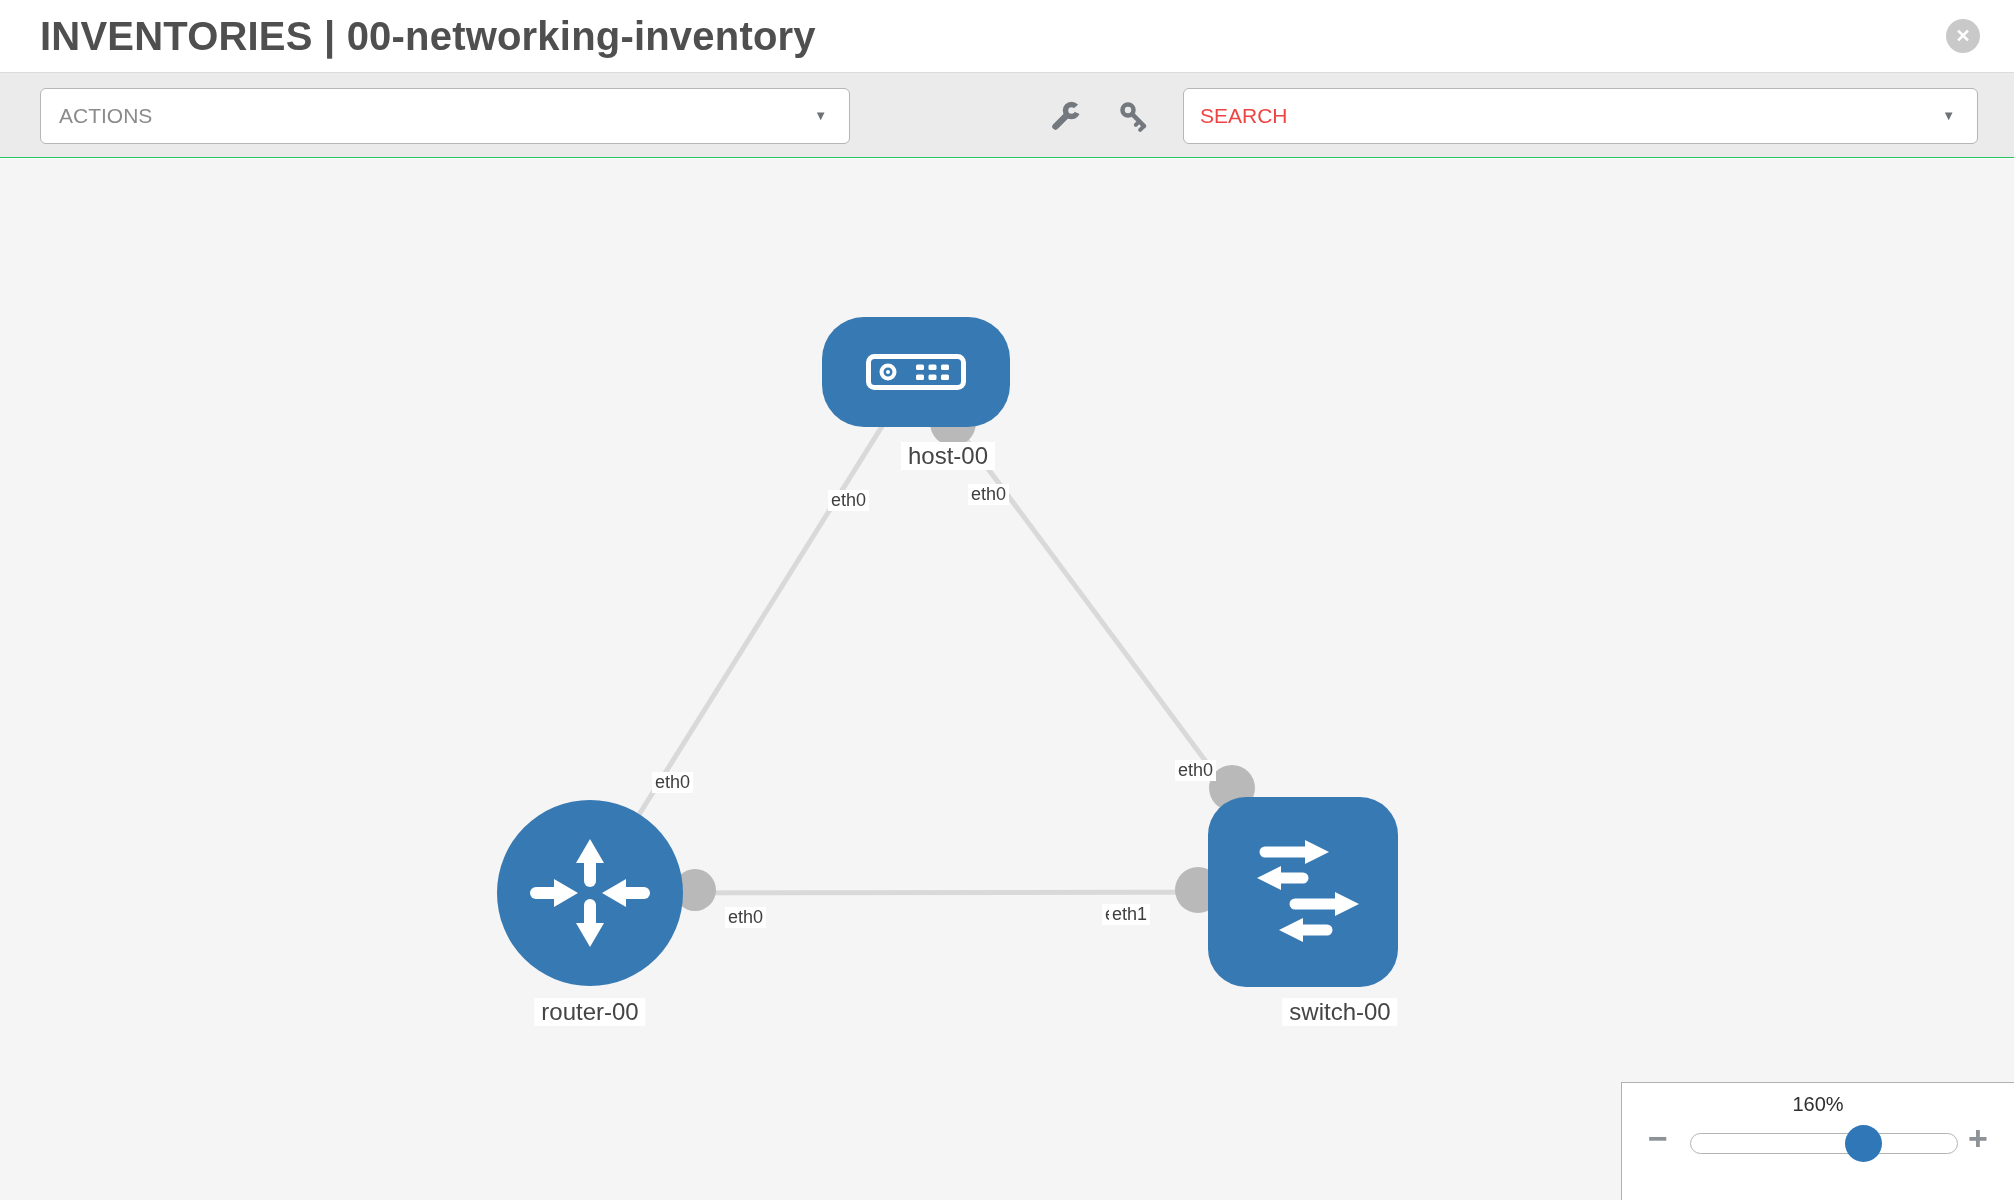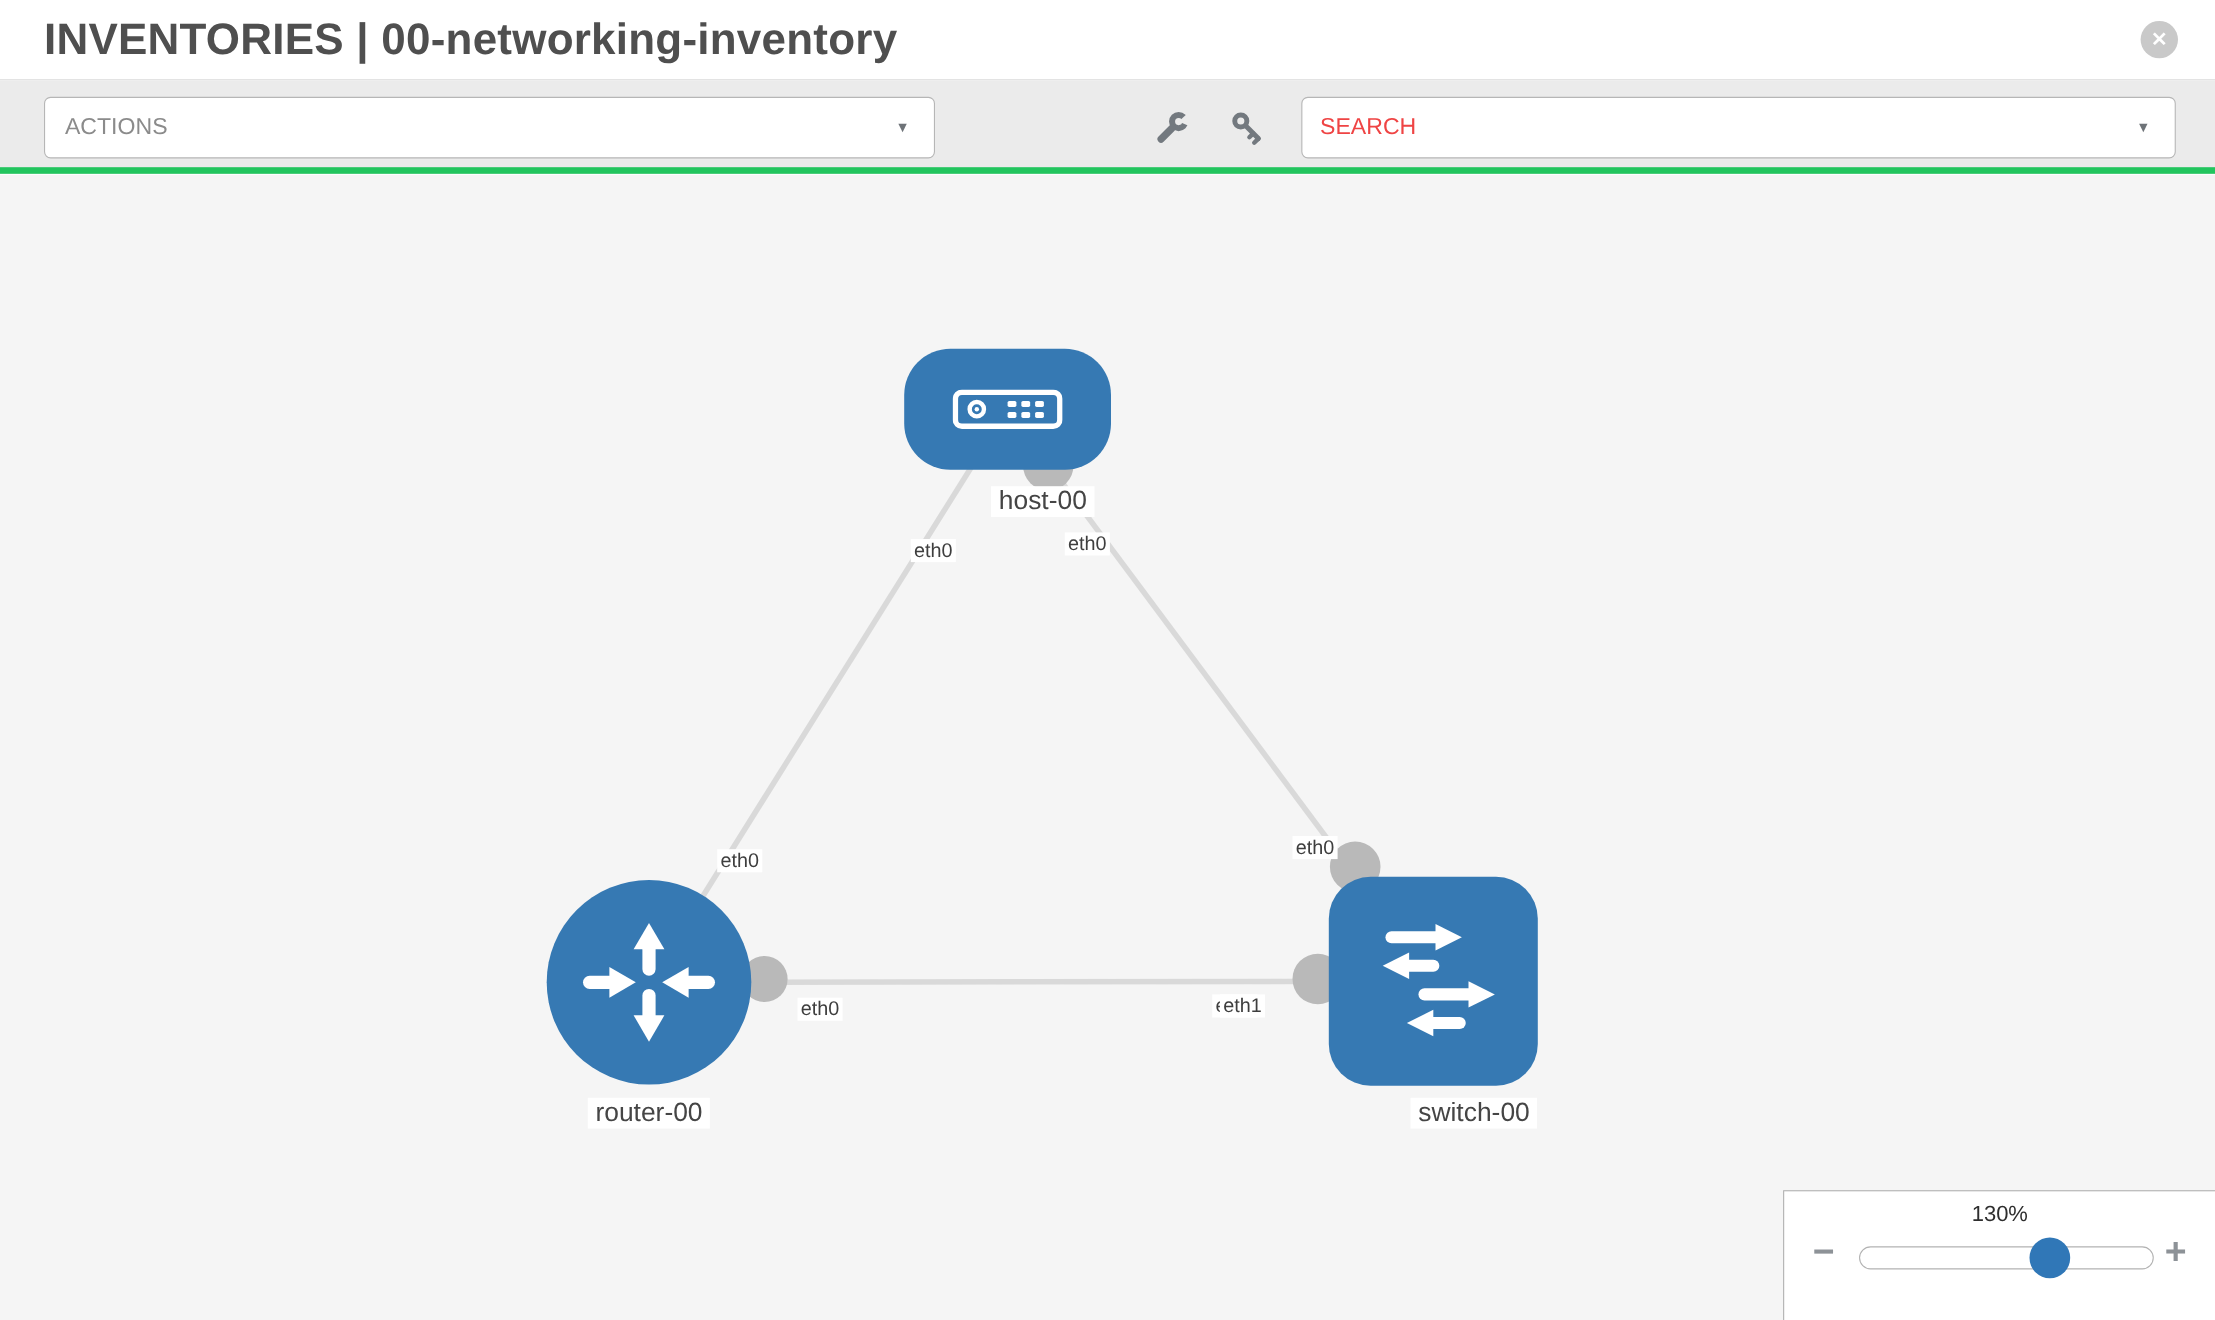--- a/index.html
+++ b/index.html
@@ -21,21 +21,21 @@
   }
   .close-btn{
     position:absolute;right:34px;top:19px;width:34px;height:34px;border-radius:50%;
     background:#c9c9c9;color:#ffffff;display:flex;align-items:center;justify-content:center;
     font-size:18px;font-weight:700;cursor:pointer;user-select:none;
   }
 
   
   .toolbar{
     position:absolute;left:0;top:73px;width:2014px;height:85px;
-    background:#ebebeb;border-bottom:6px solid #22c55e;box-sizing:border-box;
+    background:#ebebeb;border-bottom:1px solid #22c55e;box-sizing:border-box;
   }
   .select-box{
     position:absolute;top:15px;height:56px;background:#ffffff;
     border:1px solid #b6b6b6;border-radius:6px;box-sizing:border-box;cursor:pointer;
   }
   .select-box .select-label{
     position:absolute;left:18px;top:0;height:54px;line-height:54px;
     font-size:21px;color:#8b8b8b;
   }
   .select-box .caret{
@@ -212,21 +212,21 @@
   <div class="graph-label iface-label" style="left:828px;top:299px;">eth0</div>
   <div class="graph-label iface-label" style="left:652px;top:581px;">eth0</div>
   <div class="graph-label iface-label" style="left:968px;top:293px;">eth0</div>
   <div class="graph-label iface-label" style="left:1175px;top:569px;">eth0</div>
   <div class="graph-label iface-label" style="left:725px;top:716px;">eth0</div>
   <div class="graph-label iface-label" style="left:1102px;top:713px;z-index:3;">eth0</div>
   <div class="graph-label iface-label" style="left:1109px;top:713px;z-index:4;">eth1</div>
 </div>
 
 <div class="zoom-panel">
-  <div class="zoom-level">130%</div>
+  <div class="zoom-level">160%</div>
   <div class="zoom-minus">
     <span>−</span>
   </div>
   <div class="zoom-track">
     <div class="zoom-handle"></div>
   </div>
   <div class="zoom-plus">
     <span>+</span>
   </div>
 </div>

